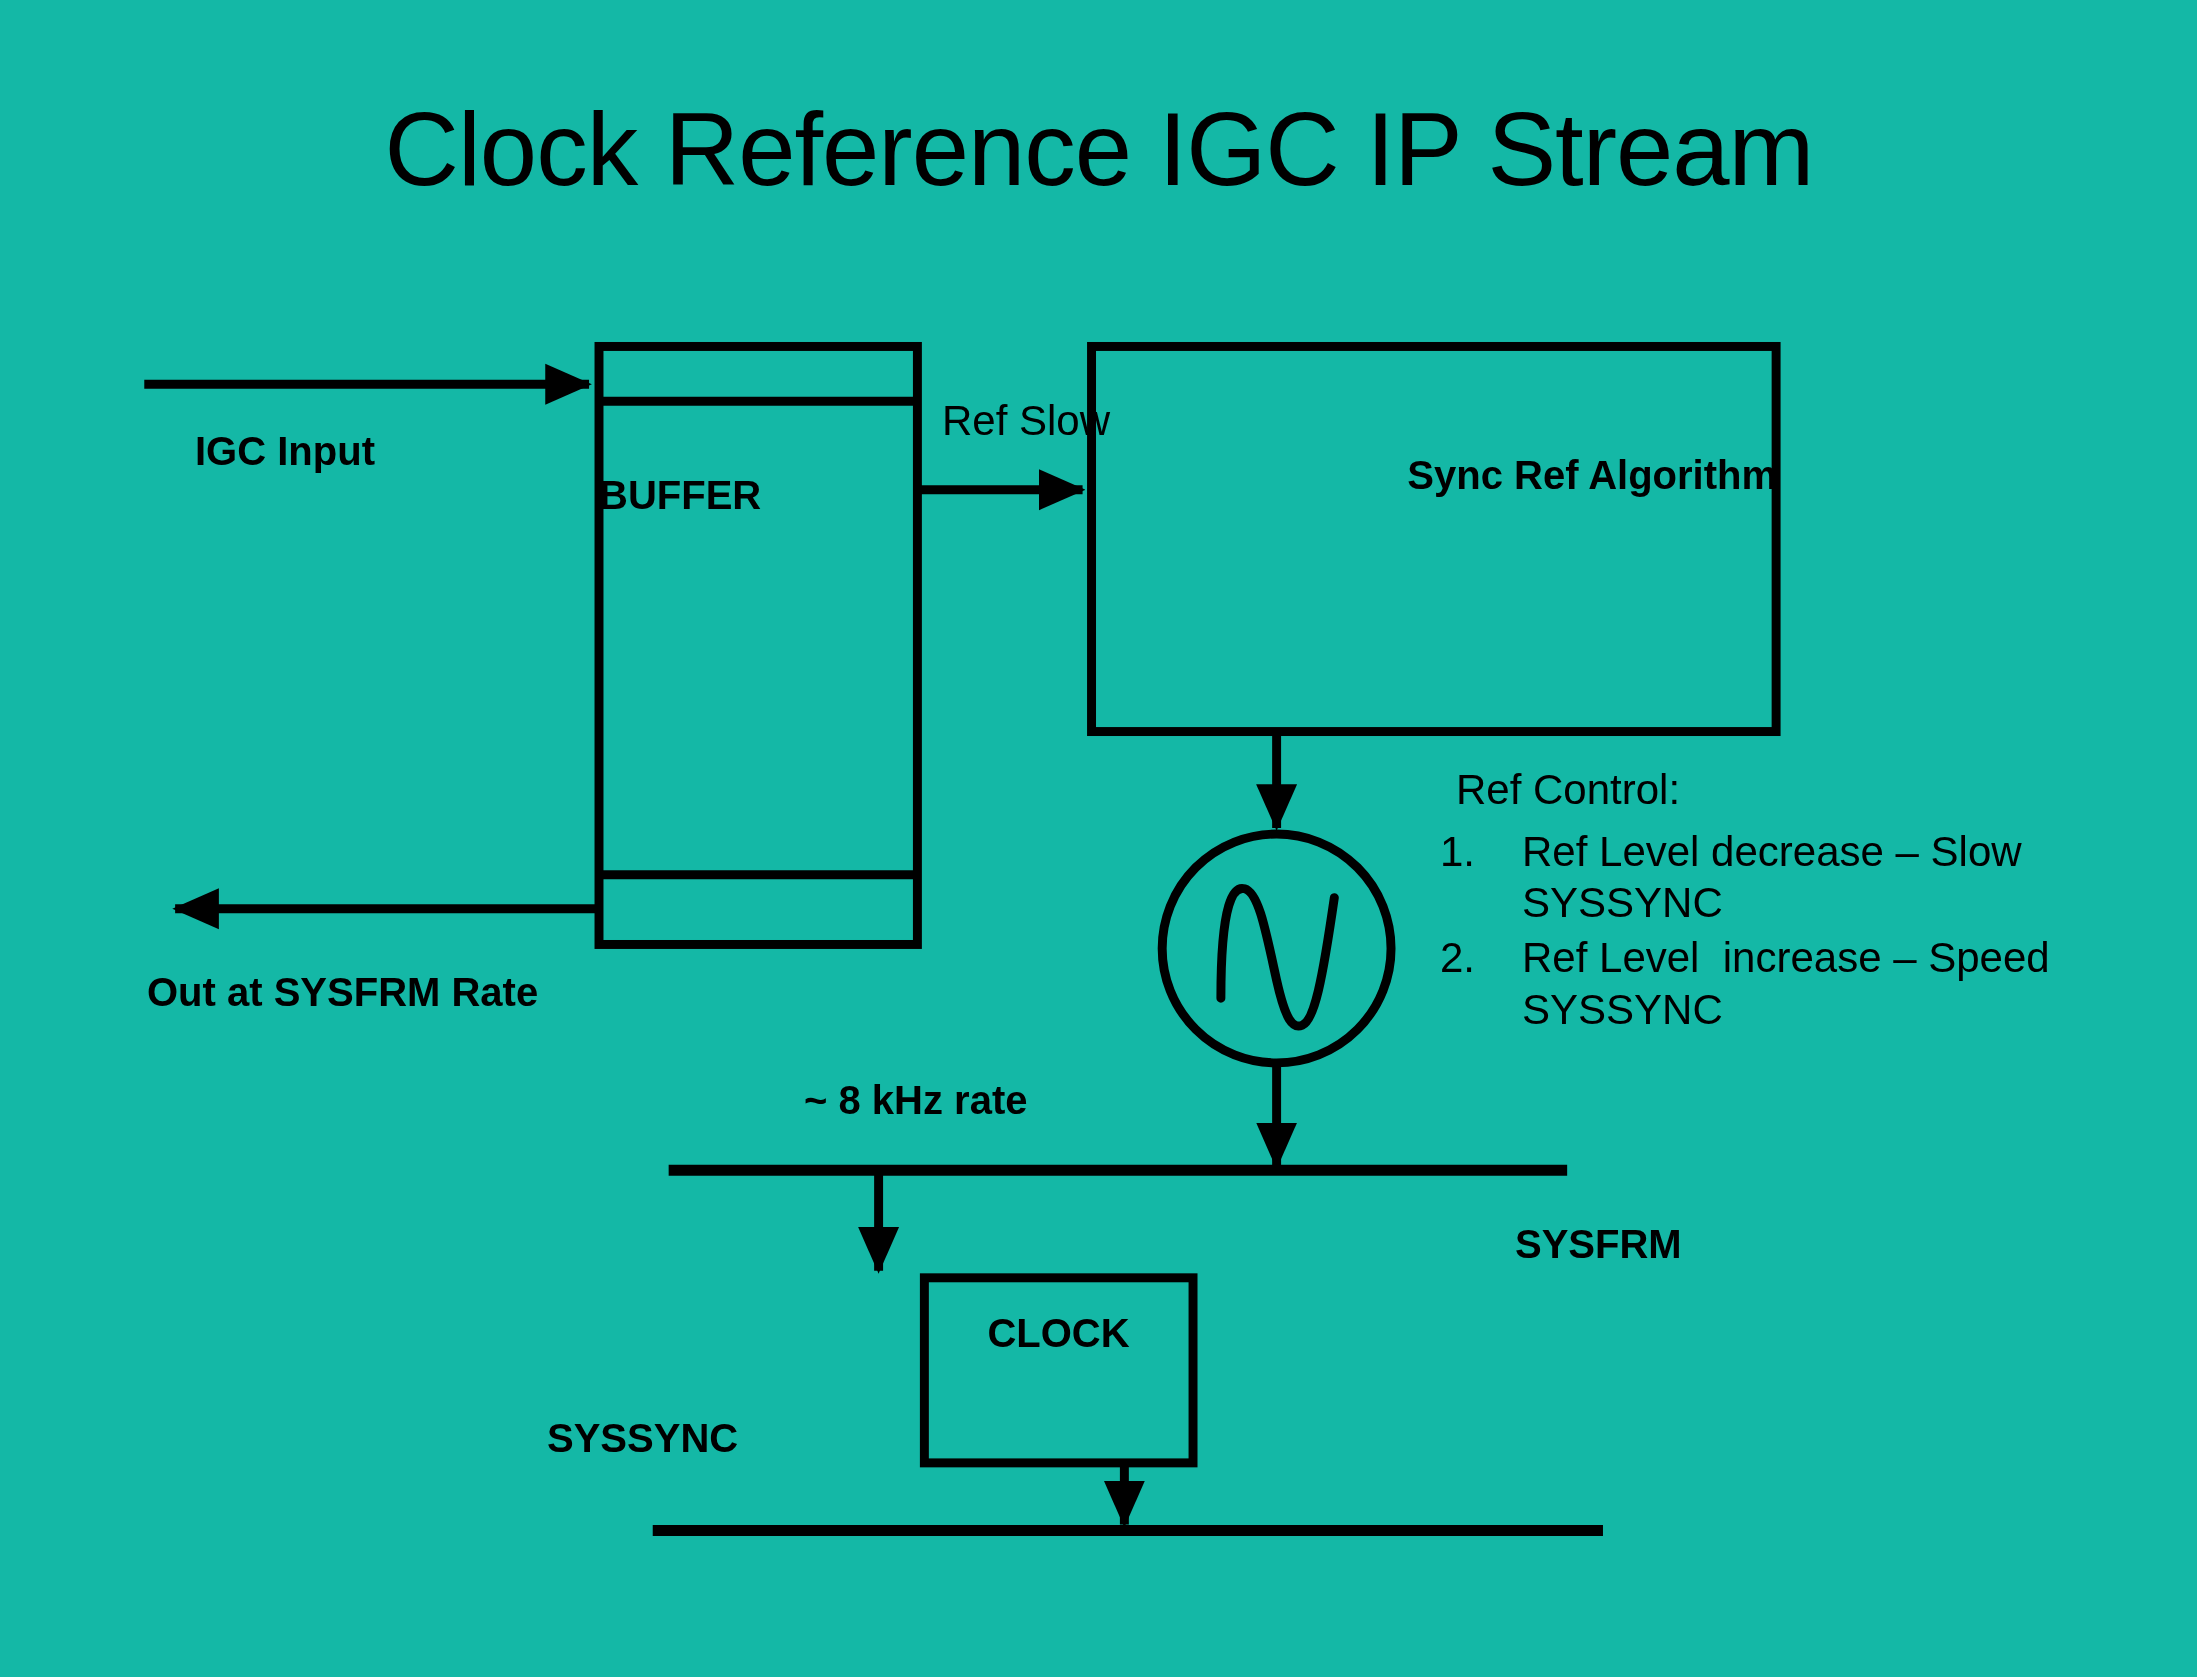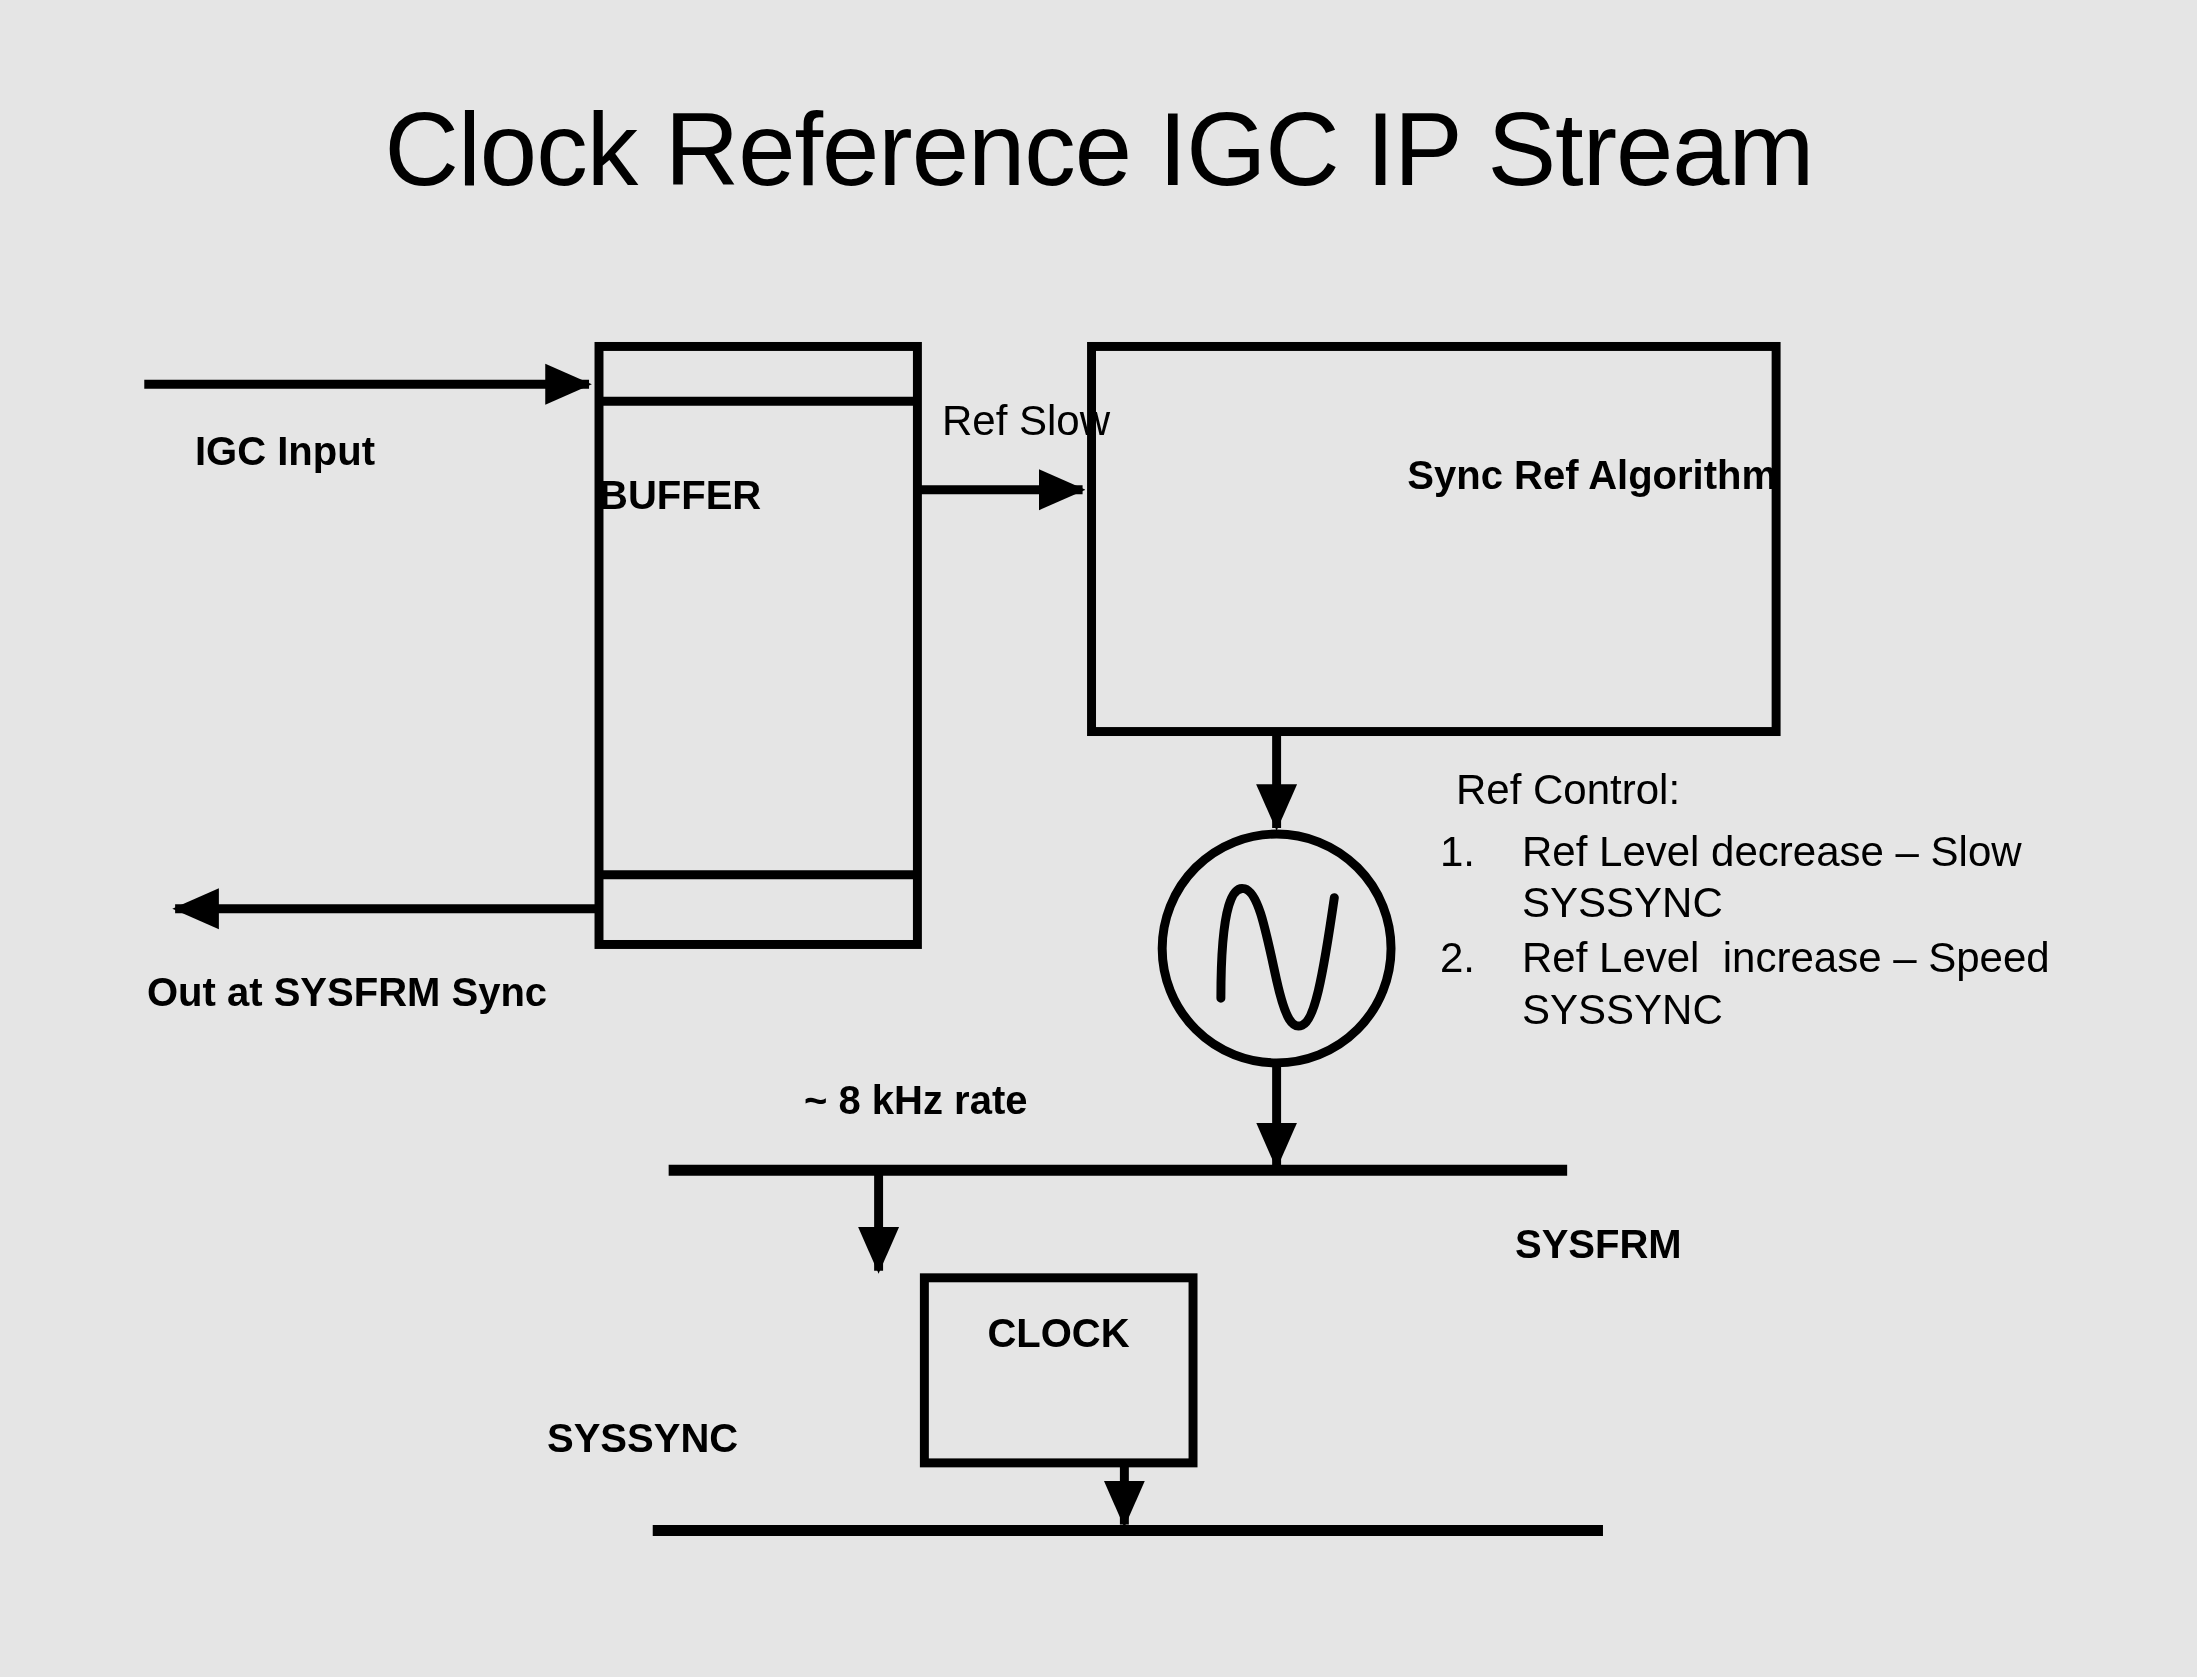--- a/index.html
+++ b/index.html
@@ -8,21 +8,21 @@
     background: #ffffff;
   }
   body {
     font-family: "Liberation Sans", sans-serif;
     color: #000000;
   }
   #slide {
     position: relative;
     width: 2198px;
     height: 1678px;
-    background: #e5e5e5;
+    background: #14b8a6;
     overflow: hidden;
   }
   #diagram-svg {
     position: absolute;
     left: 0;
     top: 0;
     width: 2198px;
     height: 1678px;
   }
   .lbl {
@@ -133,21 +133,21 @@
   </svg>
 
   <div class="lbl bold-lbl" id="label-igc-input">IGC Input</div>
 
   <div class="lbl bold-lbl" id="label-buffer">BUFFER</div>
 
   <div class="lbl" id="label-ref-level">Ref Slow</div>
 
   <div class="lbl bold-lbl" id="label-sync-ref">Sync Ref Algorithm</div>
 
-  <div class="lbl bold-lbl" id="label-out-rate">Out at SYSFRM Sync</div>
+  <div class="lbl bold-lbl" id="label-out-rate">Out at SYSFRM Rate</div>
 
   <div class="lbl bold-lbl" id="label-8khz">~ 8 kHz rate</div>
 
   <div class="lbl bold-lbl" id="label-sysfrm">SYSFRM</div>
 
   <div class="lbl bold-lbl" id="label-syssync">SYSSYNC</div>
 
   <div class="lbl bold-lbl" id="label-clock">CLOCK</div>
 
   <div id="ref-control-block">

